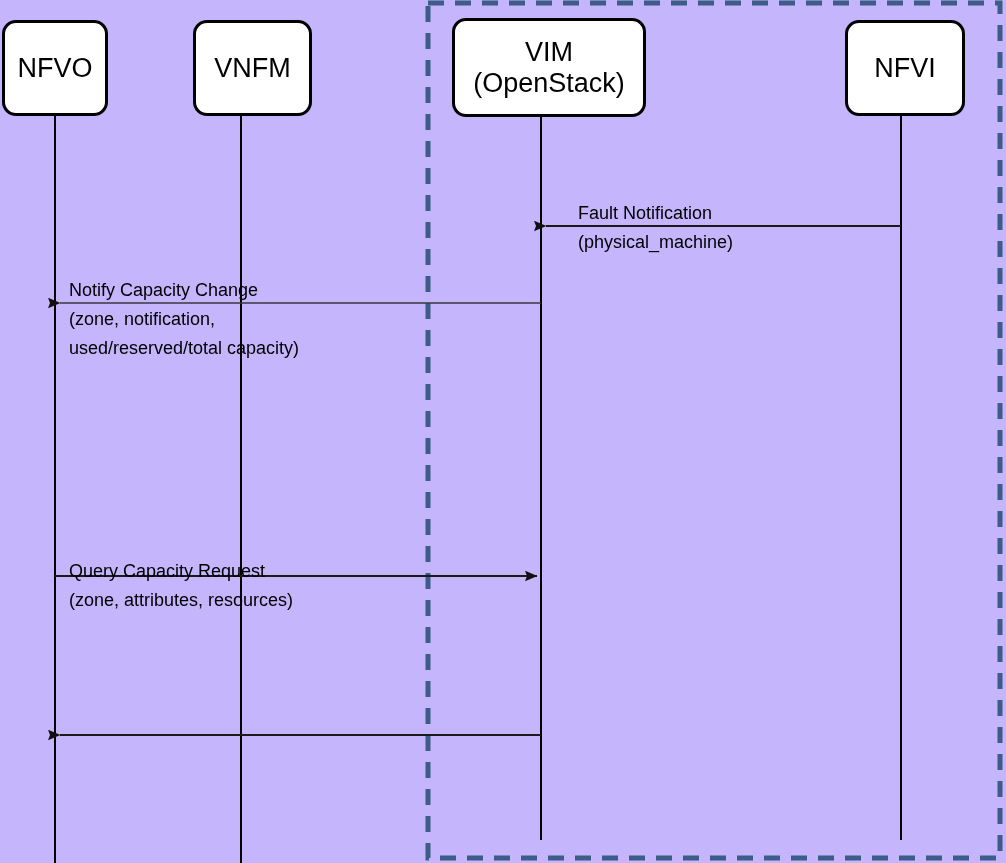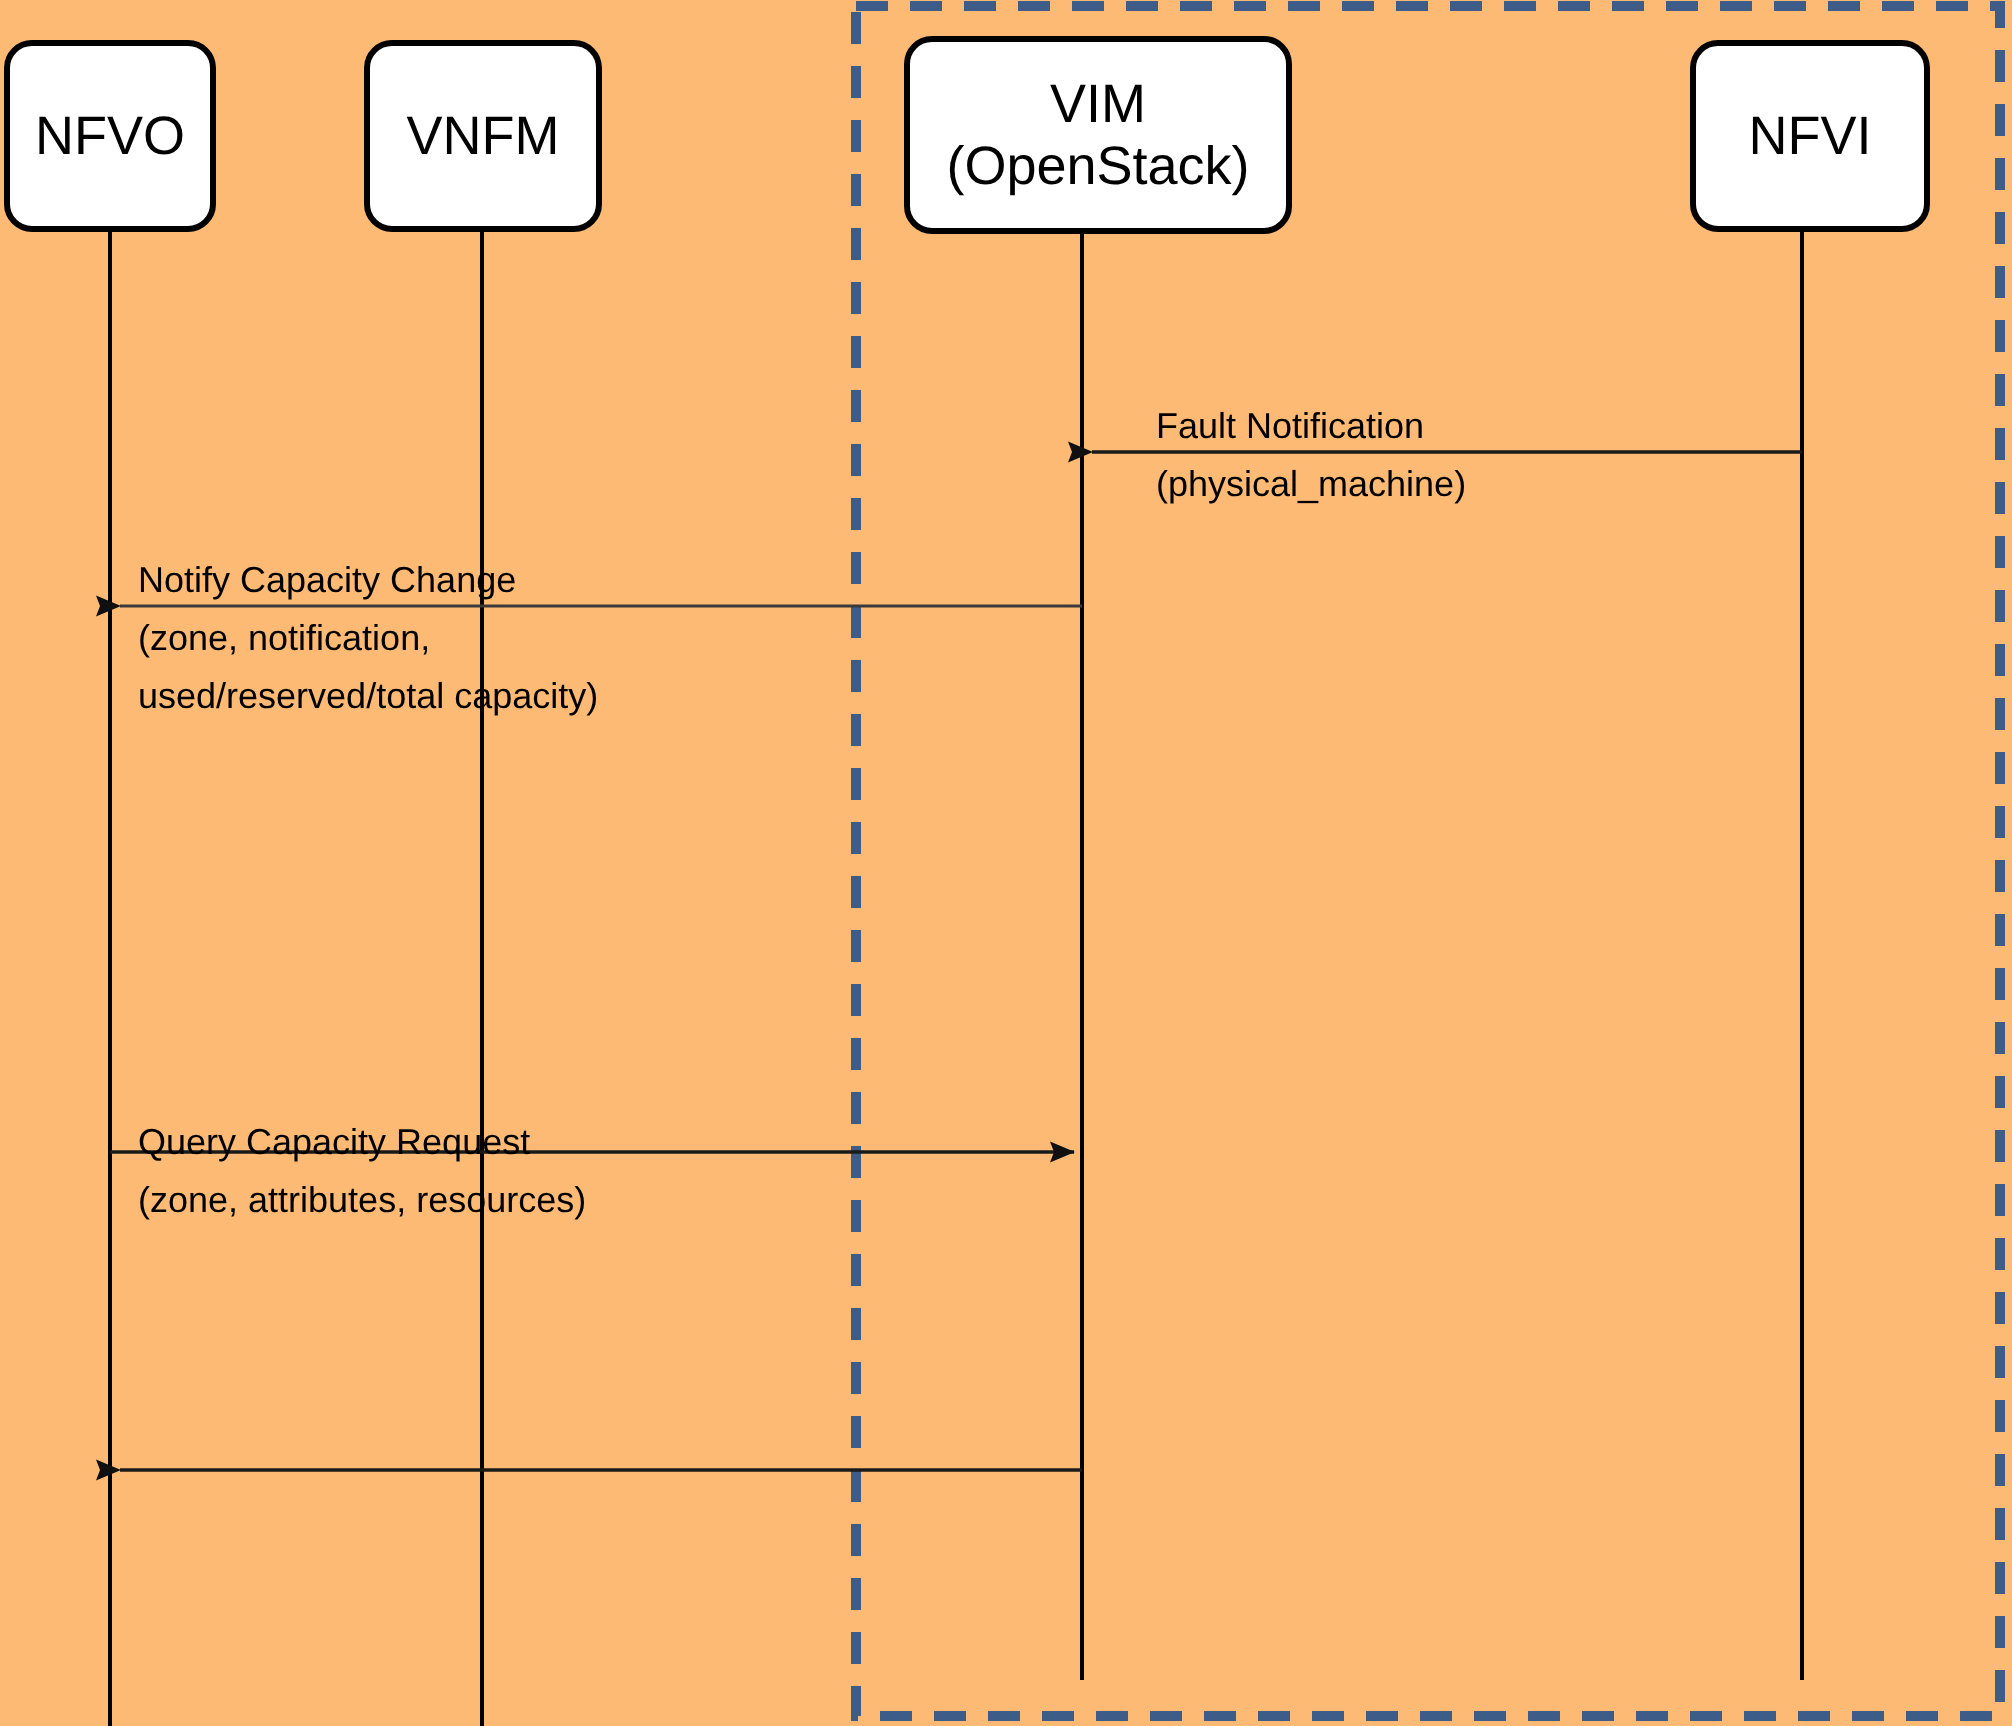--- a/index.html
+++ b/index.html
@@ -7,21 +7,21 @@
     padding: 0;
     background: #ffffff;
   }
   body {
     font-family: "Liberation Sans", sans-serif;
   }
   #canvas {
     position: relative;
     width: 1006px;
     height: 863px;
-    background: #fdba74;
+    background: #c4b5fd;
     overflow: hidden;
   }
   svg#diagram {
     position: absolute;
     top: 0;
     left: 0;
     width: 1006px;
     height: 863px;
   }
   .lifeline-box {
@@ -82,21 +82,21 @@
 
     <line x1="55" y1="576" x2="537" y2="576" stroke="#1a1a1a" stroke-width="1.8" marker-end="url(#arrow-right)"></line>
 
     <line x1="541" y1="735" x2="60" y2="735" stroke="#1a1a1a" stroke-width="1.8" marker-end="url(#arrow-left)"></line>
   </svg>
 
   <div class="lifeline-box" style="left:2px; top:20px; width:106px; height:96px;">
     <span class="box-label">NFVO</span>
   </div>
 
-  <div class="lifeline-box" style="left:182px; top:20px; width:119px; height:96px;">
+  <div class="lifeline-box" style="left:193px; top:20px; width:119px; height:96px;">
     <span class="box-label">VNFM</span>
   </div>
 
   <div class="lifeline-box" style="left:452px; top:18px; width:194px; height:99px;">
     <span class="box-label">VIM
 (OpenStack)</span>
   </div>
 
   <div class="lifeline-box" style="left:845px; top:20px; width:120px; height:96px;">
     <span class="box-label">NFVI</span>

